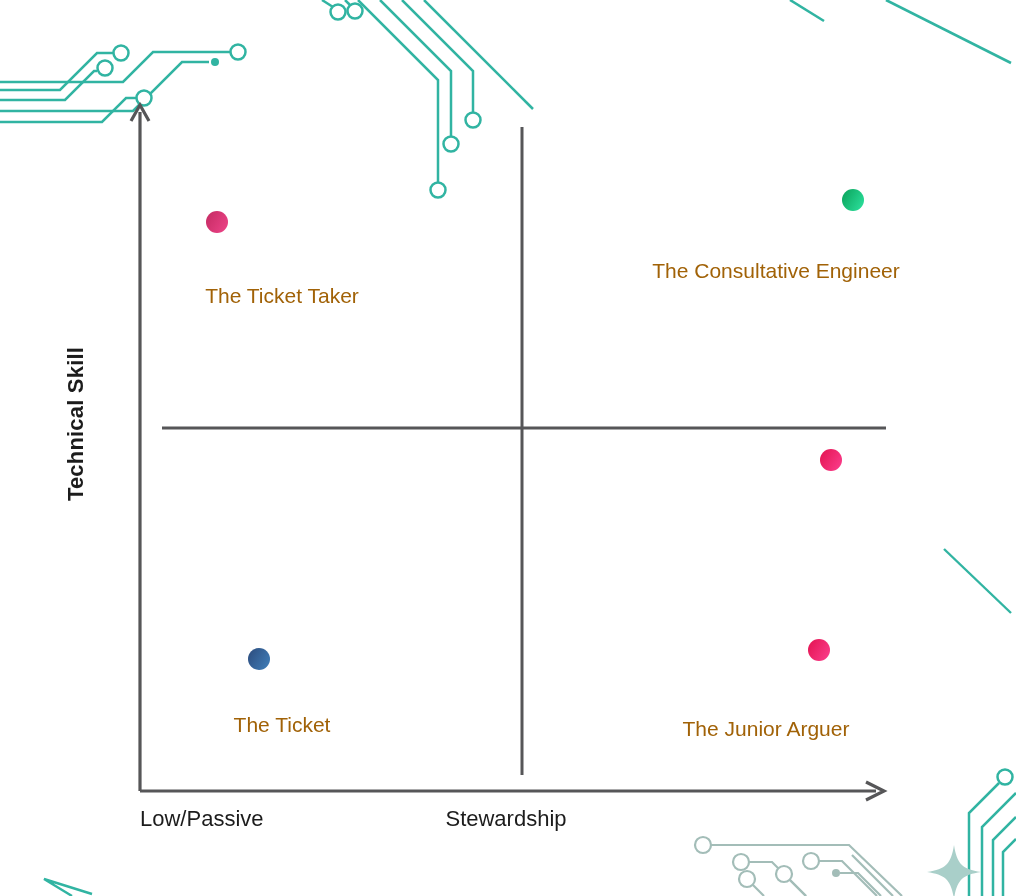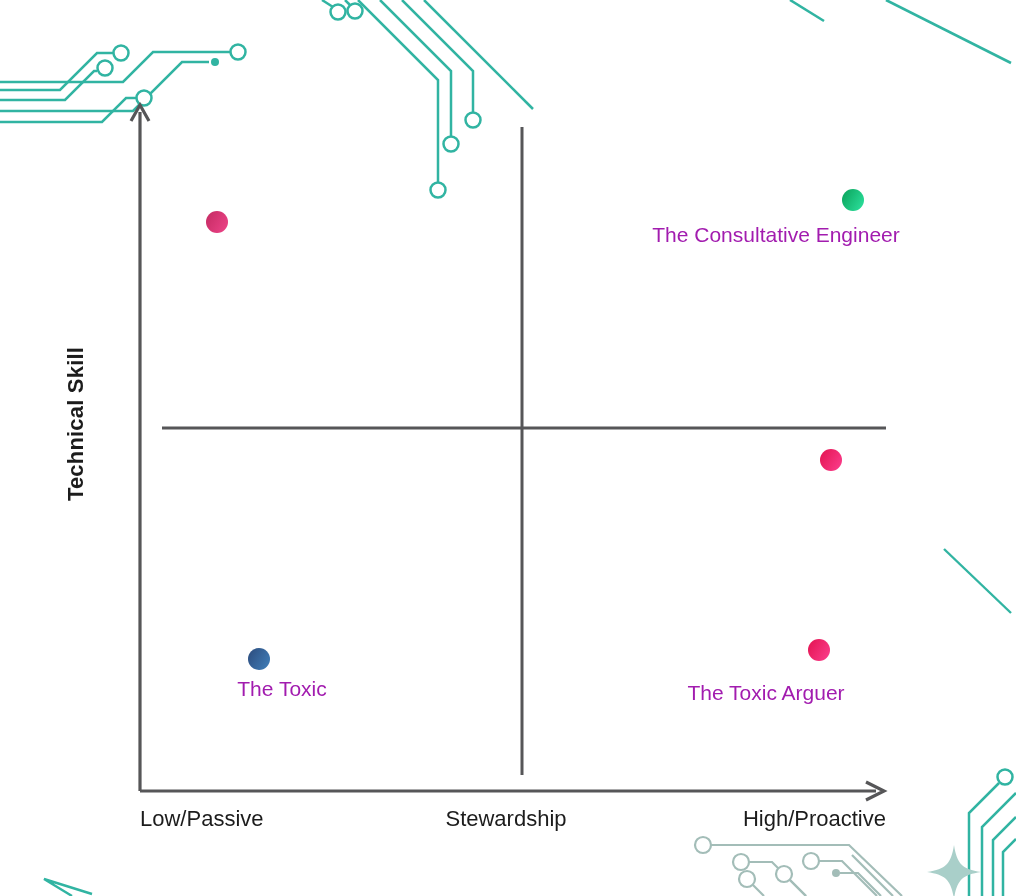--- a/index.html
+++ b/index.html
@@ -12,21 +12,21 @@
   .y-label{
     left:76px;top:424px;transform:translate(-50%,-50%) rotate(-90deg);
     font-weight:bold;letter-spacing:0.2px;
   }
   .x-left{left:140px;top:806px;text-align:center;}
   .x-center{left:506px;top:806px;transform:translateX(-50%);font-weight:normal;}
   .x-right{left:886px;top:806px;transform:translateX(-100%);}
   .dot{position:absolute;width:22px;height:22px;border-radius:50%;}
   .point-label{
     position:absolute;transform:translateX(-50%);font-size:21px;
-    white-space:nowrap;color:#a21caf;
+    white-space:nowrap;color:#a16207;margin-top:36px;
   }
 </style>
 </head>
 <body>
 
 <div class="stage">
 
   <svg class="deco-svg" viewBox="0 0 1016 896">
 
     <g stroke="#31b4a2" stroke-width="2.5" fill="none">
@@ -104,25 +104,25 @@
       <line x1="140" y1="791" x2="876" y2="791" stroke-width="3.2"></line>
       <path d="M866,782 L884,791 L866,800" stroke-width="3.2"></path>
       <line x1="162" y1="428" x2="886" y2="428" stroke-width="3"></line>
       <line x1="522" y1="127" x2="522" y2="775" stroke-width="3"></line>
     </g>
   </svg>
 
   <div class="axis-text y-label">Technical Skill</div>
   <div class="axis-text x-left">Low/Passive</div>
   <div class="axis-text x-center">Stewardship</div>
-  <div class="axis-text x-right">High/Proactive</div>
 
   <div id="points-layer" style="position:absolute;left:0;top:0;width:100%;height:100%;">
       <div class="dot" style="left: 206px; top: 211px; background: linear-gradient(120deg, rgb(196, 42, 98), rgb(238, 69, 137));"></div>
+      <div class="point-label" style="left: 282px; top: 248px;">The Ticket Taker</div>
       <div class="dot" style="left: 842px; top: 189px; background: linear-gradient(120deg, rgb(9, 161, 89), rgb(46, 227, 160));"></div>
       <div class="point-label" style="left: 776px; top: 223px;">The Consultative Engineer</div>
       <div class="dot" style="left: 820px; top: 449px; background: linear-gradient(120deg, rgb(227, 19, 80), rgb(252, 63, 142));"></div>
       <div class="dot" style="left: 248px; top: 648px; background: linear-gradient(120deg, rgb(44, 75, 124), rgb(65, 128, 187));"></div>
-      <div class="point-label" style="left: 282px; top: 677px;">The Toxic</div>
+      <div class="point-label" style="left: 282px; top: 677px;">The Ticket</div>
       <div class="dot" style="left: 808px; top: 639px; background: linear-gradient(120deg, rgb(227, 19, 80), rgb(252, 63, 142));"></div>
-      <div class="point-label" style="left: 766px; top: 681px;">The Toxic Arguer</div>
+      <div class="point-label" style="left: 766px; top: 681px;">The Junior Arguer</div>
     </div>
 </div>
 
 </body></html>

